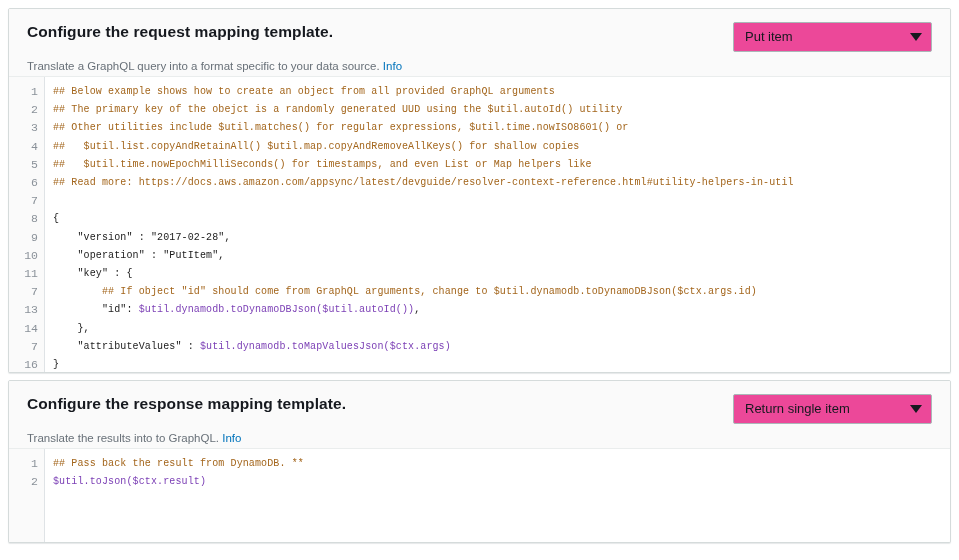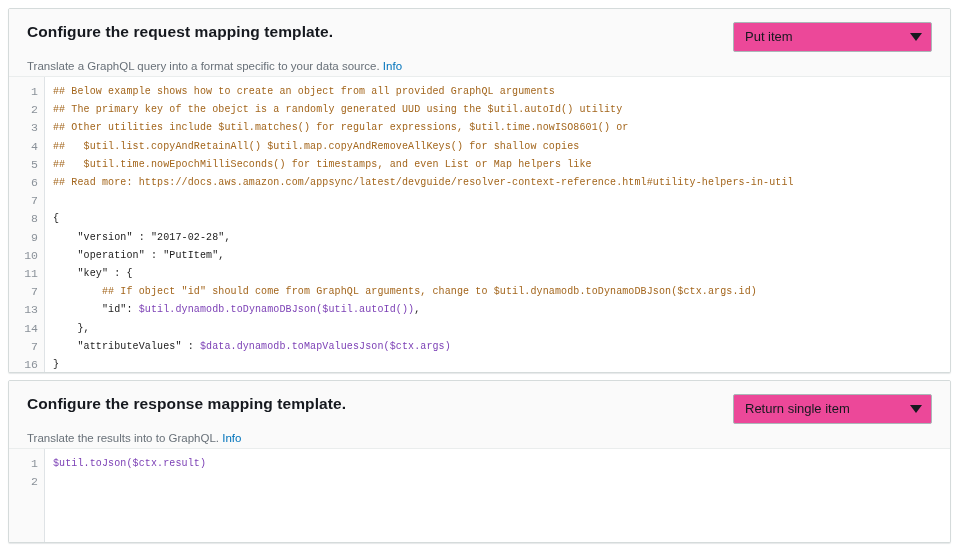--- a/index.html
+++ b/index.html
@@ -203,21 +203,21 @@
           <div class="code-line"><span class="tok-comment">##   $util.time.nowEpochMilliSeconds() for timestamps, and even List or Map helpers like</span></div>
           <div class="code-line"><span class="tok-comment">## Read more: https://docs.aws.amazon.com/appsync/latest/devguide/resolver-context-reference.html#utility-helpers-in-util</span></div>
           <div class="code-line">&nbsp;</div>
           <div class="code-line"><span class="tok-plain">{</span></div>
           <div class="code-line"><span class="tok-plain">    "version" : "2017-02-28",</span></div>
           <div class="code-line"><span class="tok-plain">    "operation" : "PutItem",</span></div>
           <div class="code-line"><span class="tok-plain">    "key" : {</span></div>
           <div class="code-line"><span class="tok-comment">        ## If object "id" should come from GraphQL arguments, change to $util.dynamodb.toDynamoDBJson($ctx.args.id)</span></div>
           <div class="code-line"><span class="tok-plain">        "id": </span><span class="tok-util">$util.dynamodb.toDynamoDBJson($util.autoId())</span><span class="tok-plain">,</span></div>
           <div class="code-line"><span class="tok-plain">    },</span></div>
-          <div class="code-line"><span class="tok-plain">    "attributeValues" : </span><span class="tok-util">$data.dynamodb.toMapValuesJson($ctx.args)</span></div>
+          <div class="code-line"><span class="tok-plain">    "attributeValues" : </span><span class="tok-util">$util.dynamodb.toMapValuesJson($ctx.args)</span></div>
           <div class="code-line"><span class="tok-plain">}</span></div>
         </div>
     </div>
   </section>
 
   <section class="panel panel-response">
     <div class="panel-header">
       <div class="panel-title">Configure the response mapping template.</div>
       <div class="panel-subtitle">
         <span>Translate the results into to GraphQL.</span>
@@ -229,18 +229,19 @@
         <span class="caret"></span>
       </div>
     </div>
 
     <div class="editor editor-response">
       <div class="gutter">
           <div class="gutter-line">1</div>
           <div class="gutter-line">2</div>
         </div>
       <div class="code">
+          <div class="code-line"><span class="tok-comment">## Pass back the result from DynamoDB. **</span></div>
           <div class="code-line"><span class="tok-util">$util.toJson($ctx.result)</span></div>
         </div>
     </div>
   </section>
 
 </div>
 
 </body></html>

